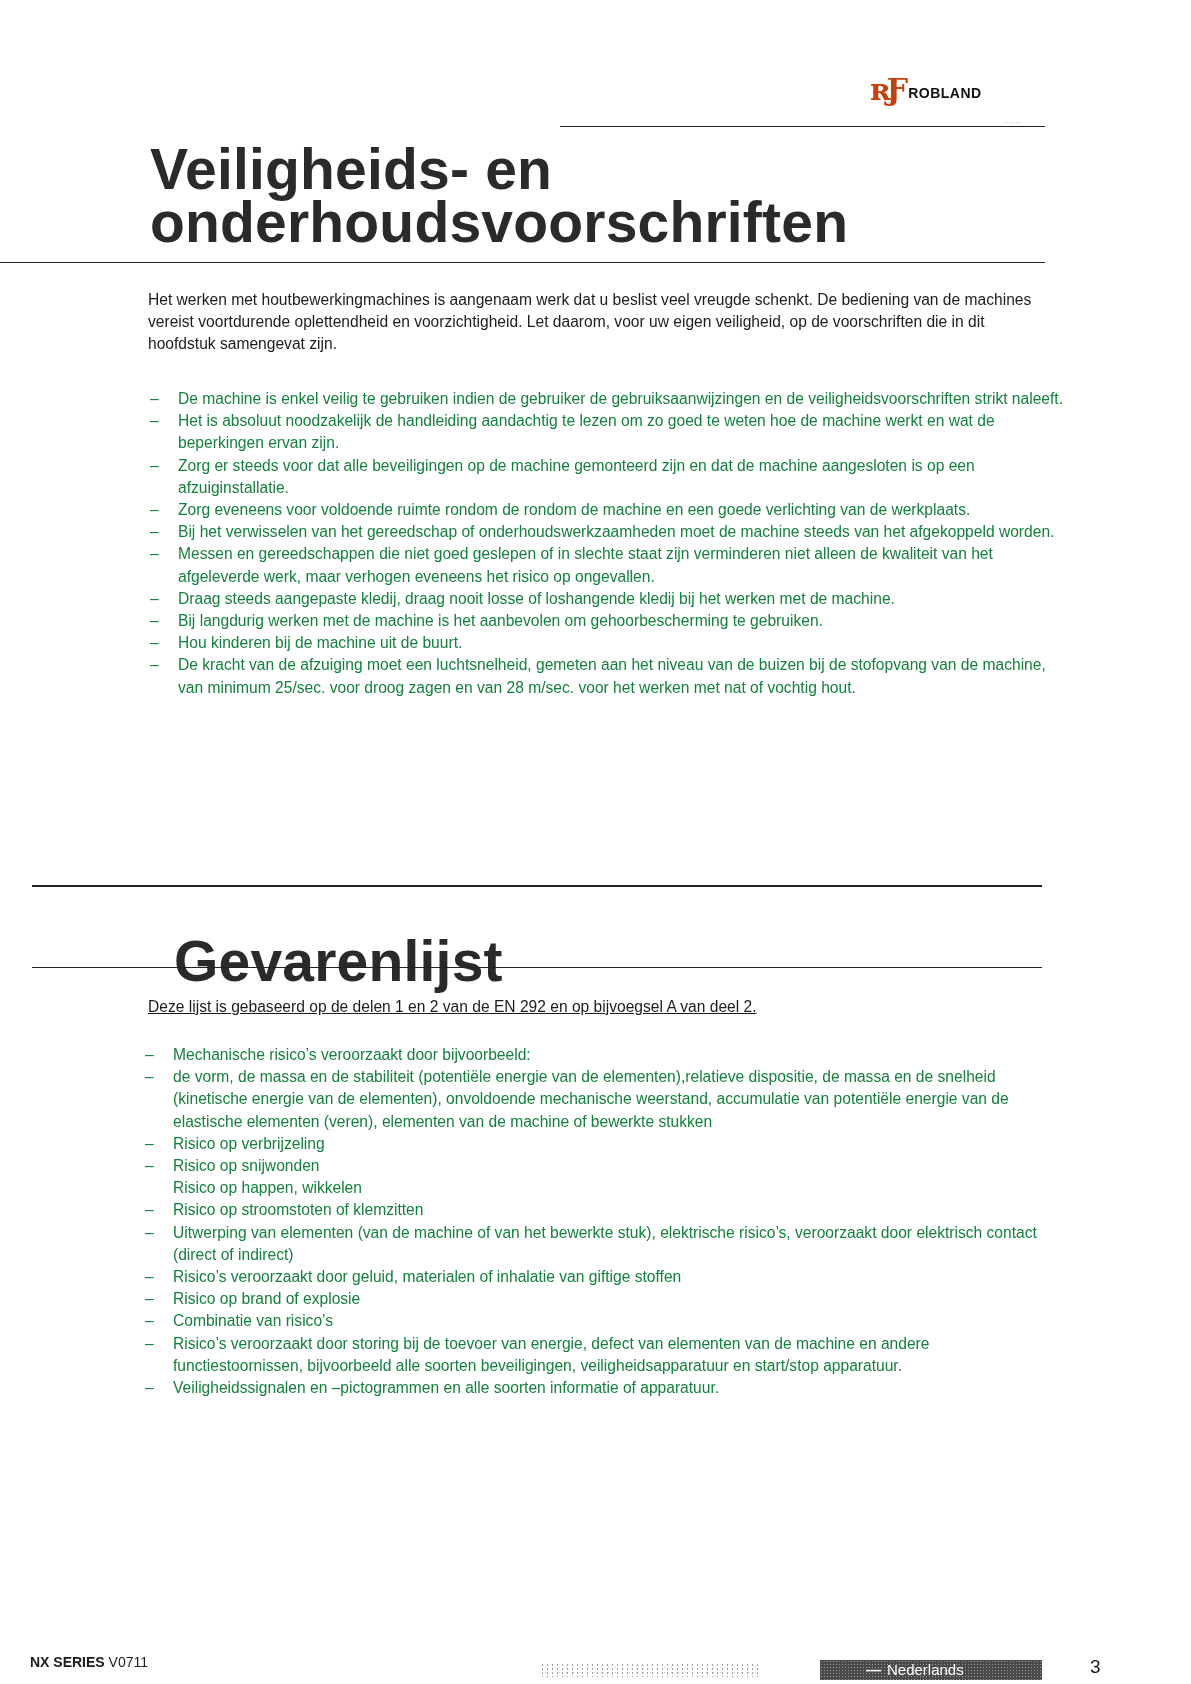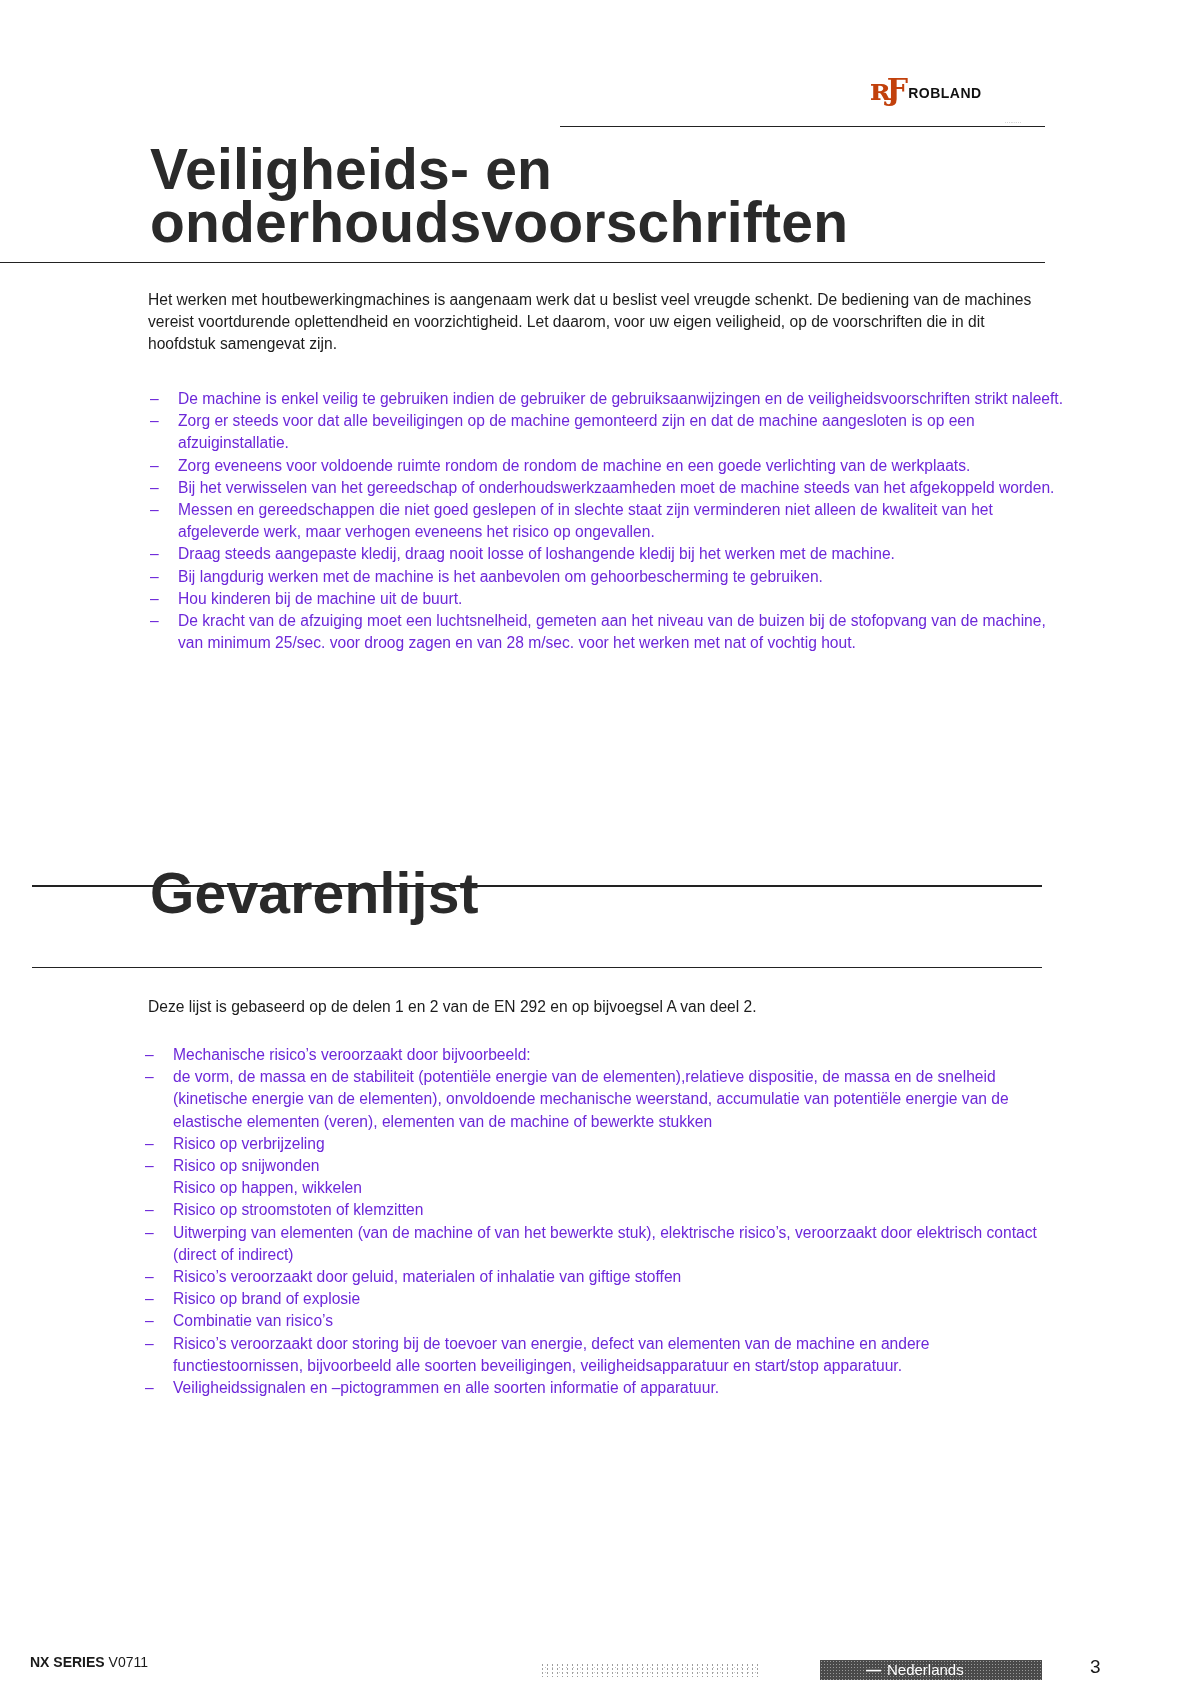--- a/index.html
+++ b/index.html
@@ -76,21 +76,21 @@
       color: #1c1c1c;
     }
 
     ul.dash-list {
       position: absolute;
       left: 148px;
       width: 920px;
       list-style: none;
       font-size: 15.6px;
       line-height: 22.2px;
-      color: #6d28d9;
+      color: #15803d;
     }
     ul.dash-list li {
       position: relative;
       padding-left: 30px;
     }
     ul.dash-list li::before {
       content: "\2013";
       position: absolute;
       left: 2px;
       top: 0;
@@ -162,37 +162,38 @@
   <span>Veiligheids- en</span><br>
   <span>onderhoudsvoorschriften</span>
 </h1>
 
 <div class="rule" style="top:262px; left:0; width:1045px;"></div>
 
 <p class="para" style="top:289px;">Het werken met houtbewerkingmachines is aangenaam werk dat u beslist veel vreugde schenkt. De bediening van de machines vereist voortdurende oplettendheid en voorzichtigheid. Let daarom, voor uw eigen veiligheid, op de voorschriften die in dit hoofdstuk samengevat zijn.</p>
 
 <ul class="dash-list" style="top:388px;">
   <li>De machine is enkel veilig te gebruiken indien de gebruiker de gebruiksaanwijzingen en de veiligheidsvoorschriften strikt naleeft.</li>
+  <li>Het is absoluut noodzakelijk de handleiding aandachtig te lezen om zo goed te weten hoe de machine werkt en wat de beperkingen ervan zijn.</li>
   <li>Zorg er steeds voor dat alle beveiligingen op de machine gemonteerd zijn en dat de machine aangesloten is op een afzuiginstallatie.</li>
   <li>Zorg eveneens voor voldoende ruimte rondom de rondom de machine en een goede verlichting van de werkplaats.</li>
   <li>Bij het verwisselen van het gereedschap of onderhoudswerkzaamheden moet de machine steeds van het afgekoppeld worden.</li>
   <li>Messen en gereedschappen die niet goed geslepen of in slechte staat zijn verminderen niet alleen de kwaliteit van het afgeleverde werk, maar verhogen eveneens het risico op ongevallen.</li>
   <li>Draag steeds aangepaste kledij, draag nooit losse of loshangende kledij bij het werken met de machine.</li>
   <li>Bij langdurig werken met de machine is het aanbevolen om gehoorbescherming te gebruiken.</li>
   <li>Hou kinderen bij de machine uit de buurt.</li>
   <li>De kracht van de afzuiging moet een luchtsnelheid, gemeten aan het niveau van de buizen bij de stofopvang van de machine, van minimum 25/sec. voor droog zagen en van 28 m/sec. voor het werken met nat of vochtig hout.</li>
 </ul>
 
 <div class="rule thick" style="top:885px; left:32px; width:1010px;"></div>
 
-<h1 class="section-title" style="top:867px;">Gevarenlijst</h1>
+<h1 class="section-title" style="top:935px;margin-left:24px;">Gevarenlijst</h1>
 
 <div class="rule" style="top:967px; left:32px; width:1010px;"></div>
 
-<p class="para" style="top:996px;">Deze lijst is gebaseerd op de delen 1 en 2 van de EN 292 en op bijvoegsel A van deel 2.</p>
+<p class="para" style="top:996px;text-decoration:underline;">Deze lijst is gebaseerd op de delen 1 en 2 van de EN 292 en op bijvoegsel A van deel 2.</p>
 
 <ul class="dash-list" style="top:1044px; left:143px;">
   <li>Mechanische risico’s veroorzaakt door bijvoorbeeld:</li>
   <li>de vorm, de massa en de stabiliteit (potentiële energie van de elementen),relatieve dispositie, de massa en de snelheid (kinetische energie van de elementen), onvoldoende mechanische weerstand, accumulatie van potentiële energie van de elastische elementen (veren), elementen van de machine of bewerkte stukken</li>
   <li>Risico op verbrijzeling</li>
   <li>Risico op snijwonden</li>
   <li class="no-dash">Risico op happen, wikkelen</li>
   <li>Risico op stroomstoten of klemzitten</li>
   <li>Uitwerping van elementen (van de machine of van het bewerkte stuk), elektrische risico’s, veroorzaakt door elektrisch contact (direct of indirect)</li>
   <li>Risico’s veroorzaakt door geluid, materialen of inhalatie van giftige stoffen</li>

